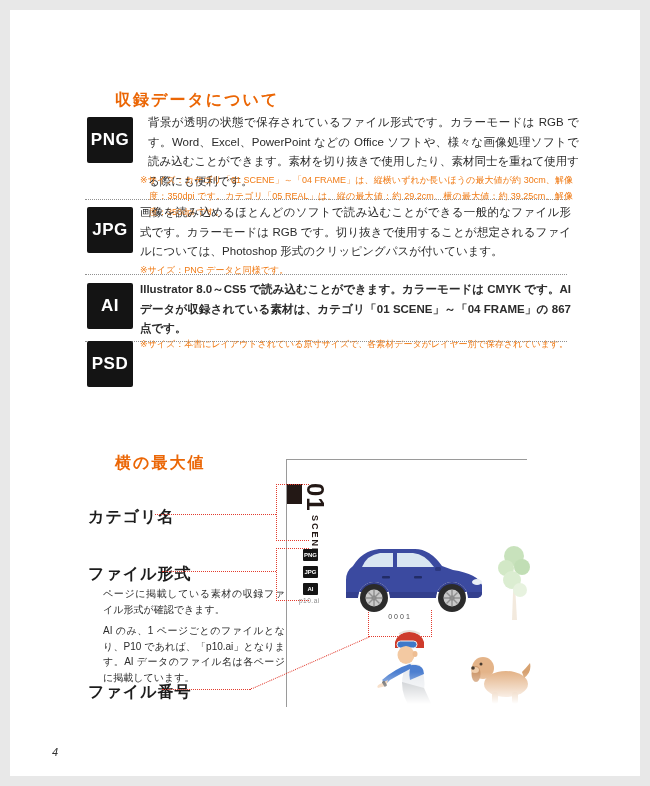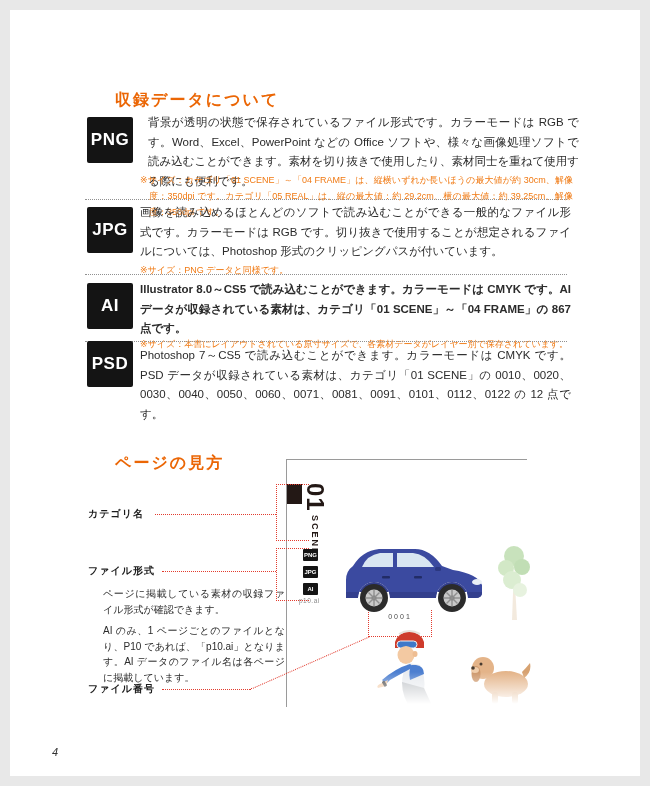--- a/index.html
+++ b/index.html
@@ -17,21 +17,21 @@
 
   .fmt-badge {
     width:46px; height:46px; background:#141414; color:#ffffff;
     display:flex; align-items:center; justify-content:center;
     font-weight:bold; font-size:17px; letter-spacing:0.5px; border-radius:2px;
   }
   .desc { font-size:11.5px; line-height:19.5px; text-align:justify; color:#2b2b2b; }
   .note { font-size:9px; line-height:16px; color:#f07a14; padding-left:1em; text-indent:-1em; text-align:justify; }
   .sep { border-top:1px dotted #909090; height:0; }
 
-  .lbl { font-size:10px; font-weight:bold; color:#1c1c1c; letter-spacing:1px; }
+  .lbl { font-size:16px; font-weight:bold; color:#1c1c1c; letter-spacing:1px; }
   .small-desc { font-size:10px; line-height:15.5px; color:#2b2b2b; text-align:justify; }
 
   .red-h { border-top:1px dotted #e23b2e; height:0; }
   .red-bracket { border:1px dotted #e23b2e; border-right:none; background:transparent; }
   .red-diag { border-top:1px dotted #e23b2e; height:0; transform-origin:left top; }
 
   .samp-top { border-top:1px solid #9a9a9a; height:0; }
   .samp-left { border-left:1px solid #9a9a9a; width:0; }
 
   .cat-square { background:#231815; }
@@ -76,23 +76,22 @@
 
   <div class="abs sep" style="left:75px; top:264px; width:482px;"></div>
 
   <div class="abs fmt-badge" style="left:77px; top:273px;">AI</div>
   <div class="abs desc" style="left:130px; top:270px; width:431px;font-weight:bold;">Illustrator 8.0～CS5 で読み込むことができます。カラーモードは CMYK です。AI データが収録されている素材は、カテゴリ「01 SCENE」～「04 FRAME」の 867 点です。</div>
   <div class="abs note" style="left:130px; top:310px; width:433px;margin-top:16px;">※サイズ：本書にレイアウトされている原寸サイズで、各素材データがレイヤー別で保存されています。</div>
 
   <div class="abs sep" style="left:75px; top:331px; width:482px;"></div>
 
   <div class="abs fmt-badge" style="left:77px; top:331px;">PSD</div>
-  <div class="abs desc" style="left:130px; top:336px; width:431px;">Photoshop 7～CS5 で読み込むことができます。カラーモードは CMYK です。PSD データが収録されている素材は、カテゴリ「01 SCENE」の 0010、0020、0030、0040、0050、0060、0071、0081、0091、0101、0112、0122 の 12 点です。</div>
 
-  <div class="abs h-orange" style="left:77px; top:443px;">ページの見方</div>
+  <div class="abs h-orange" style="left:77px; top:443px;">横の最大値</div>
 
   <div class="abs samp-top" style="left:276px; top:449px; width:241px;"></div>
   <div class="abs samp-left" style="left:276px; top:449px; height:248px;"></div>
 
   <div class="abs cat-square" style="left:277px; top:474px; width:15px; height:20px;"></div>
   <div class="abs rot cat-num" style="left:317px; top:473px;">01</div>
   <div class="abs rot cat-name" style="left:309px; top:505px;">SCENE</div>
 
   <div class="abs mini-badge" style="left:293px; top:539px;">PNG</div>
   <div class="abs mini-badge" style="left:293px; top:556px;">JPG</div>

